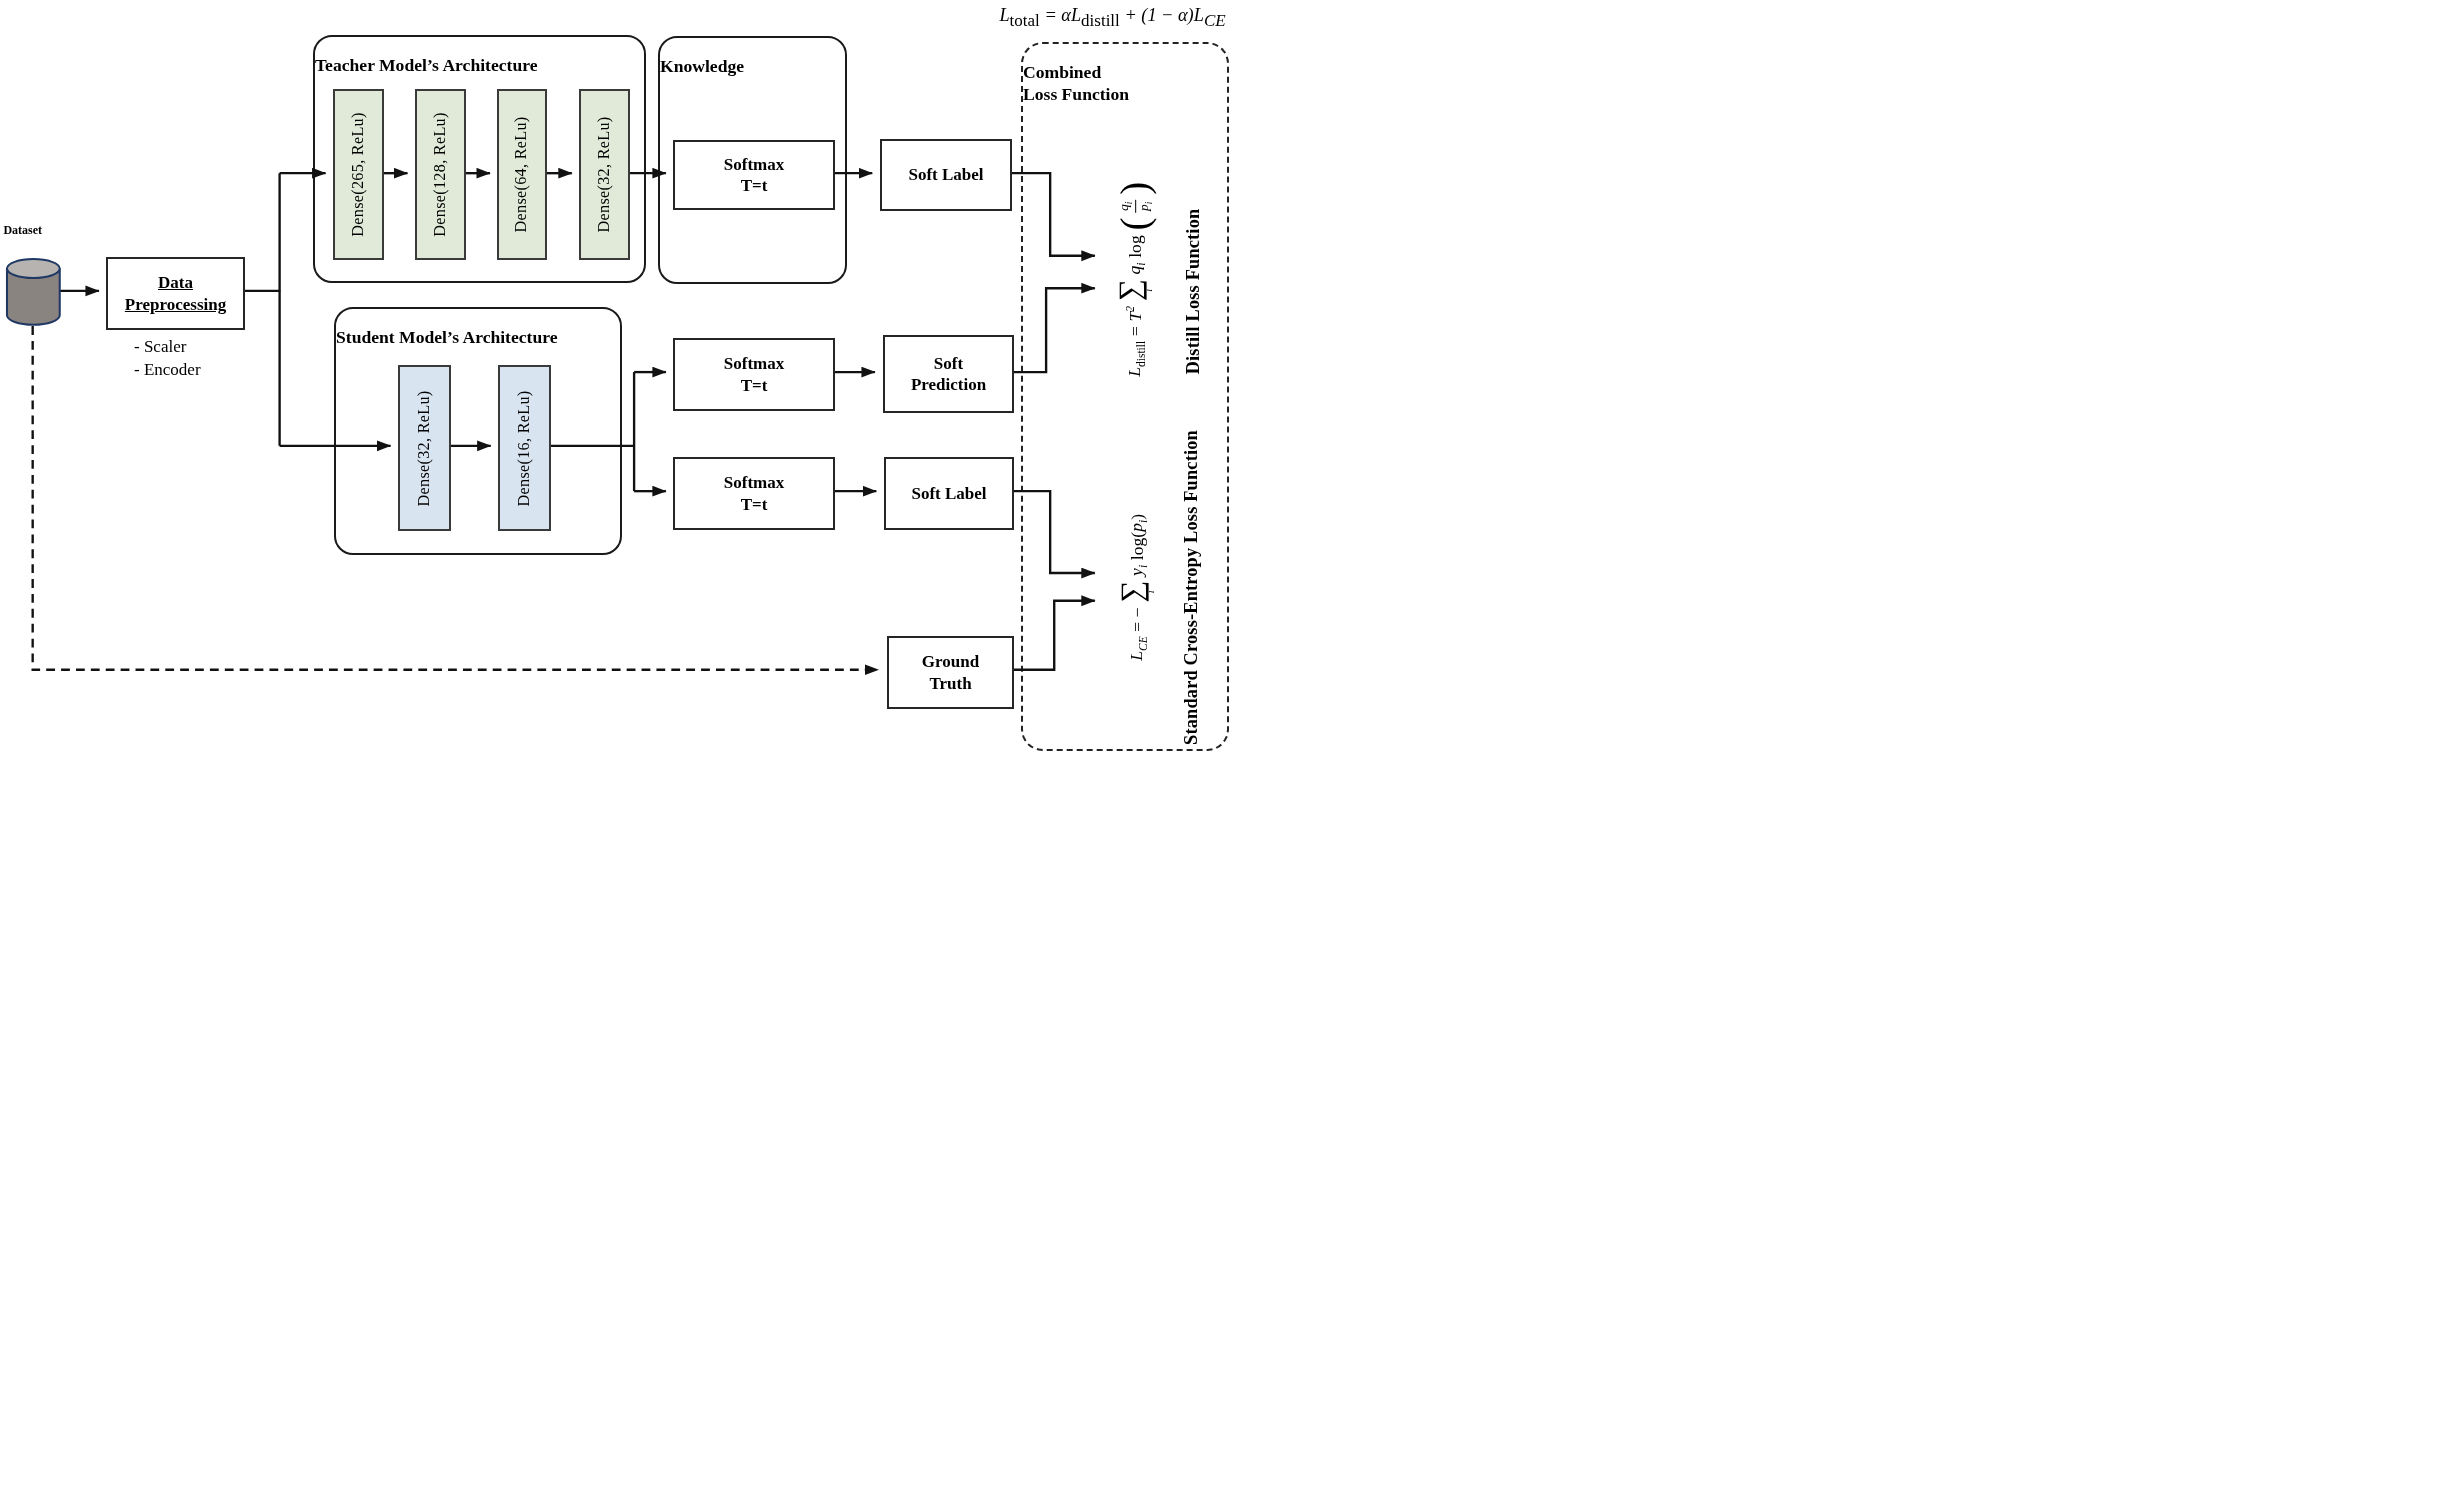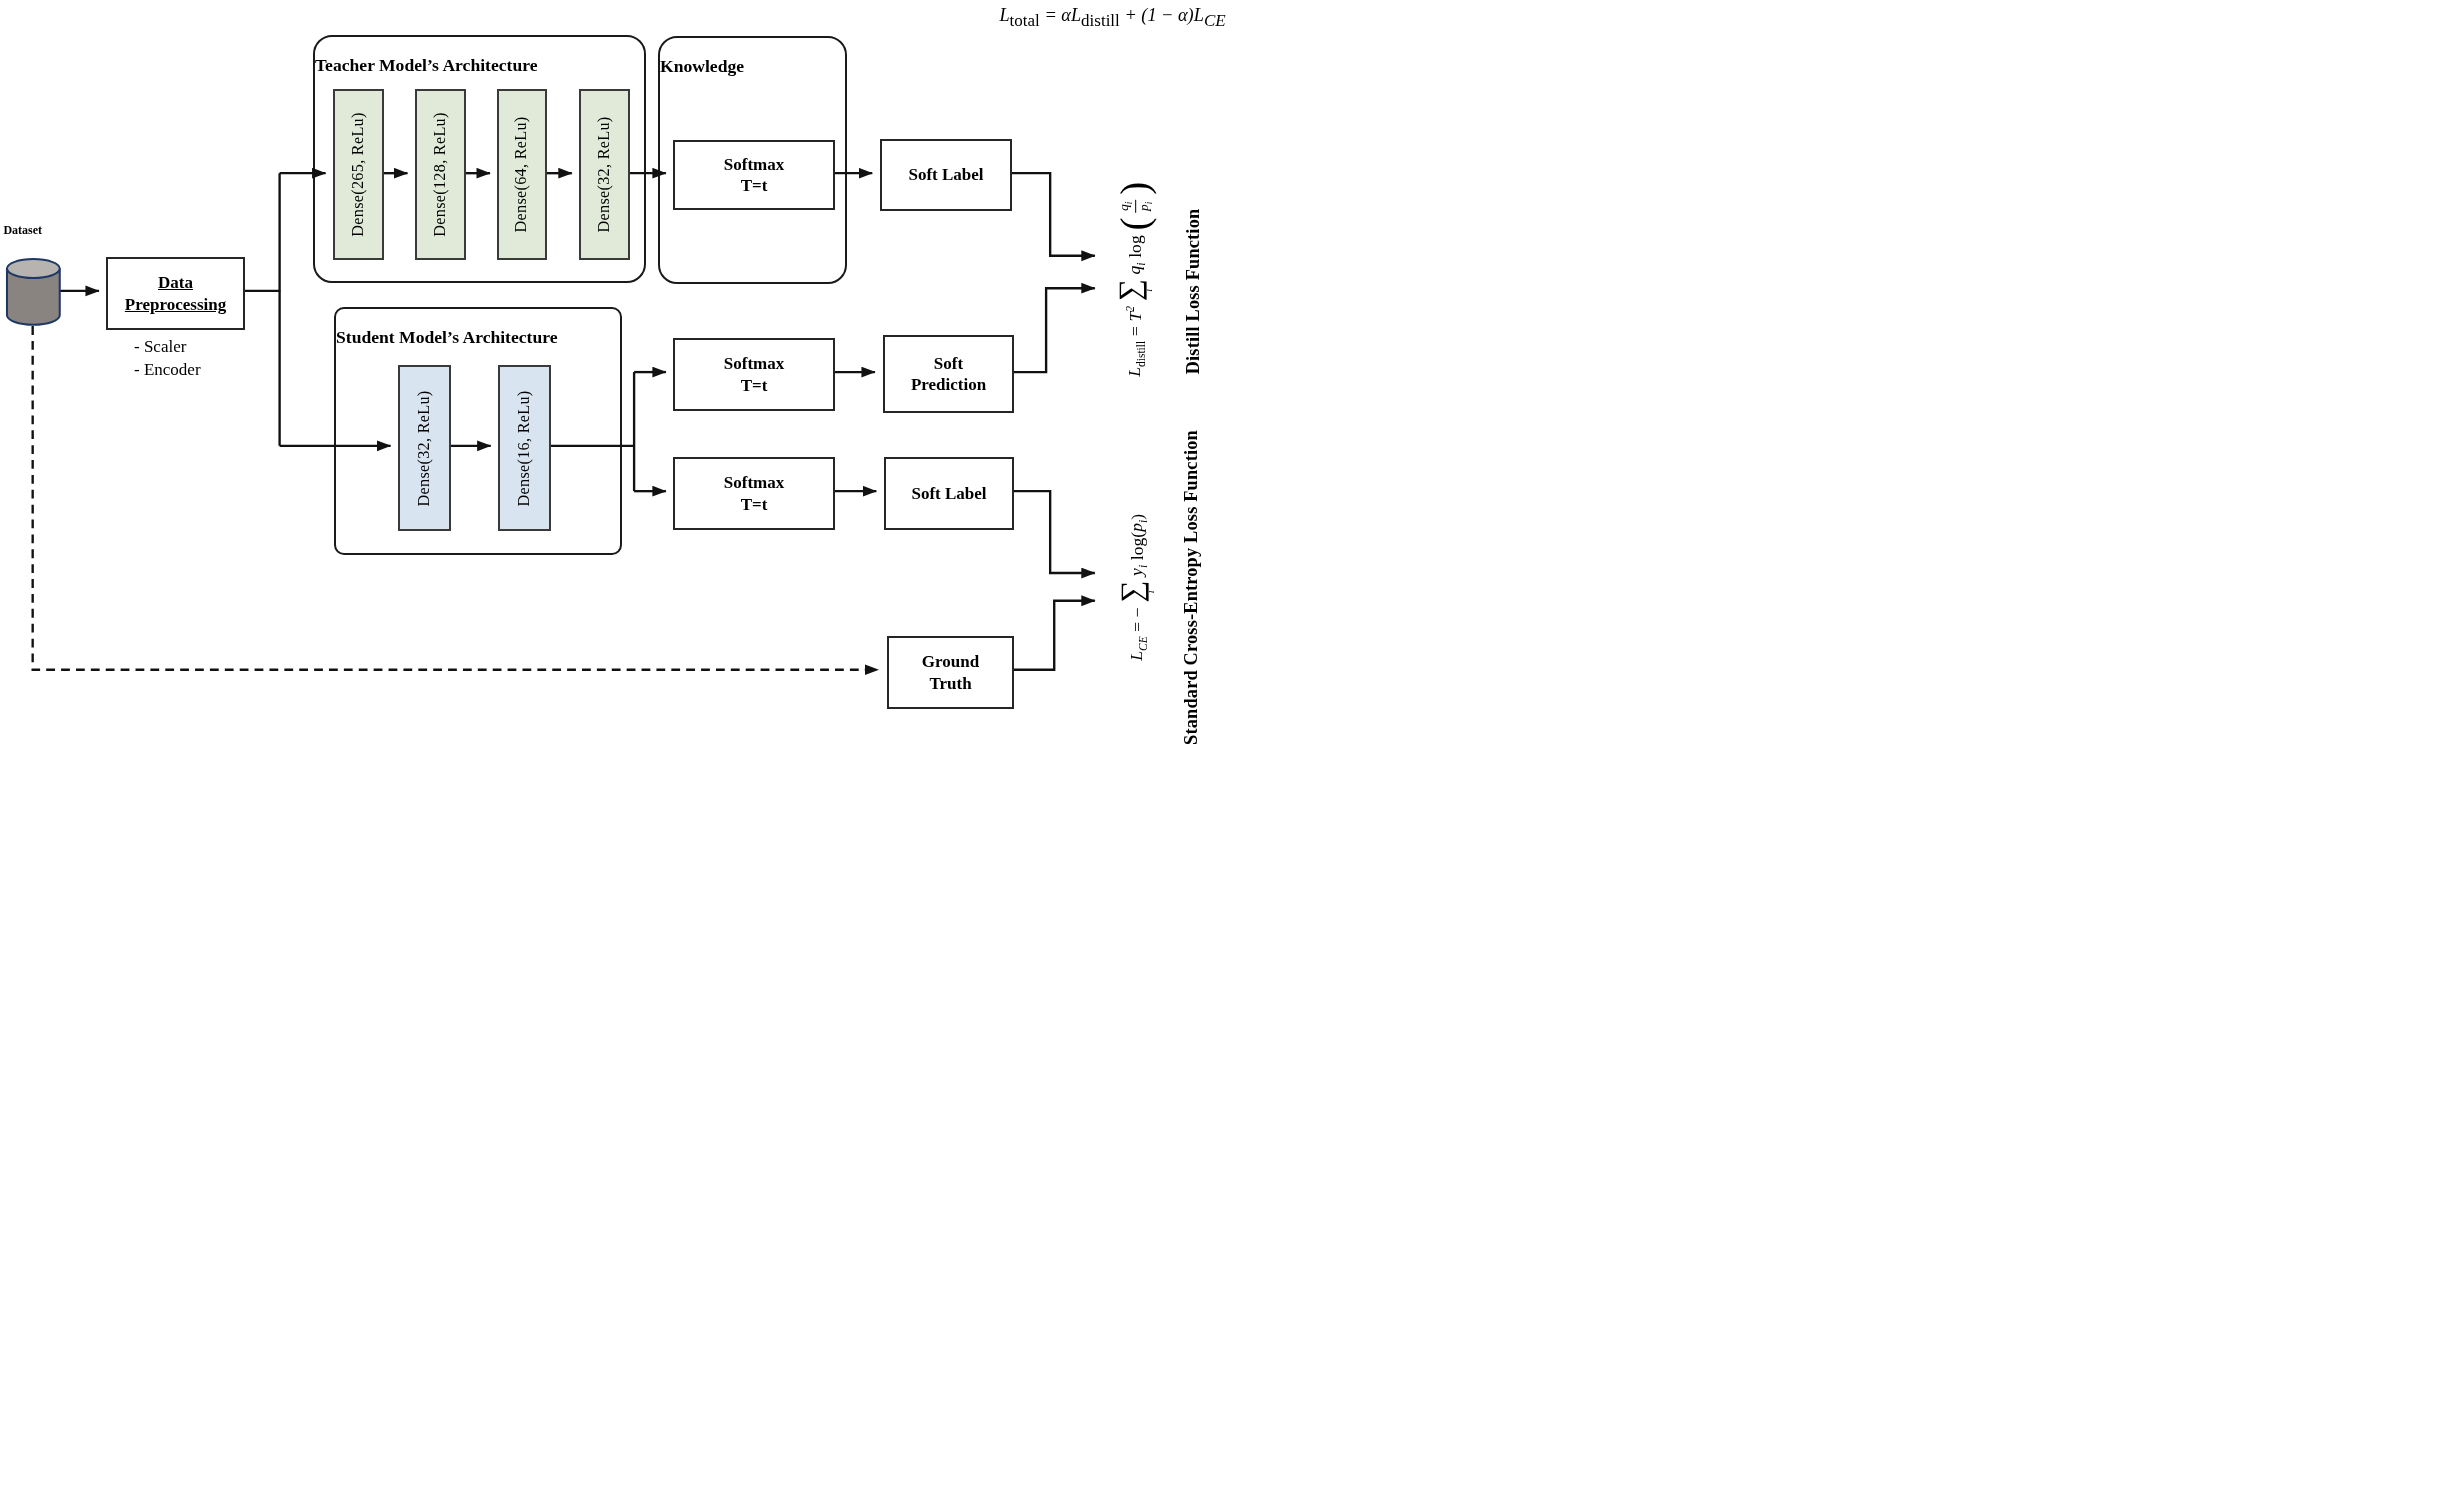--- a/index.html
+++ b/index.html
@@ -42,24 +42,30 @@
 <div id="canvas">
 
   <div class="container" style="left:313px;top:35px;width:329px;height:244px;">
     <div class="ctitle" style="top:17.6px;">Teacher Model’s Architecture</div>
   </div>
 
   <div class="container" style="left:658px;top:36px;width:185px;height:244px;">
     <div class="ctitle" style="top:17.6px;">Knowledge</div>
   </div>
 
-  <div class="container" style="left:334px;top:307px;width:284px;height:244px;border-radius:10px;">
+  <div class="container" style="left:334px;top:307px;width:284px;height:244px;">
     <div class="ctitle" style="top:17.6px;">Student Model’s Architecture</div>
   </div>
 
+  <div class="container dashed" style="left:1021px;top:42px;width:204px;height:705px;">
+    <div class="ctitle" style="top:17.6px;">
+      <div>Combined</div>
+      <div>Loss Function</div>
+    </div>
+  </div>
 
   <svg id="wires" width="1231" height="755" viewBox="0 0 1819 1116">
     <defs>
       <marker id="ah" markerUnits="userSpaceOnUse" markerWidth="22" markerHeight="18" refX="20" refY="8" orient="auto">
         <path d="M0,0 L21,8 L0,16 Z" fill="#111"></path>
       </marker>
     </defs>
     <g stroke="#111" stroke-width="3.5" fill="none">
 
       <path d="M88 430 H146" marker-end="url(#ah)"></path>

